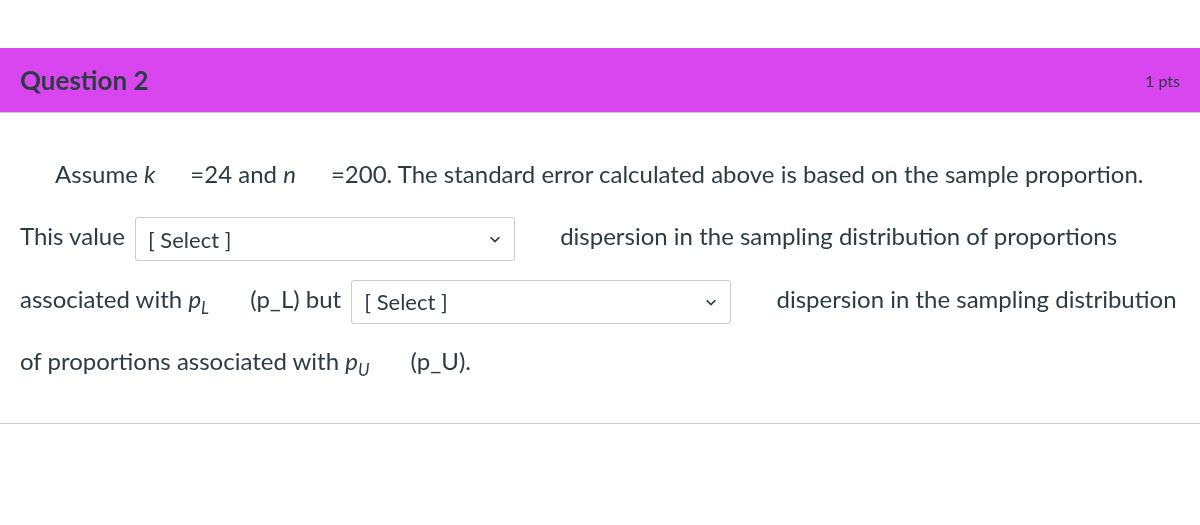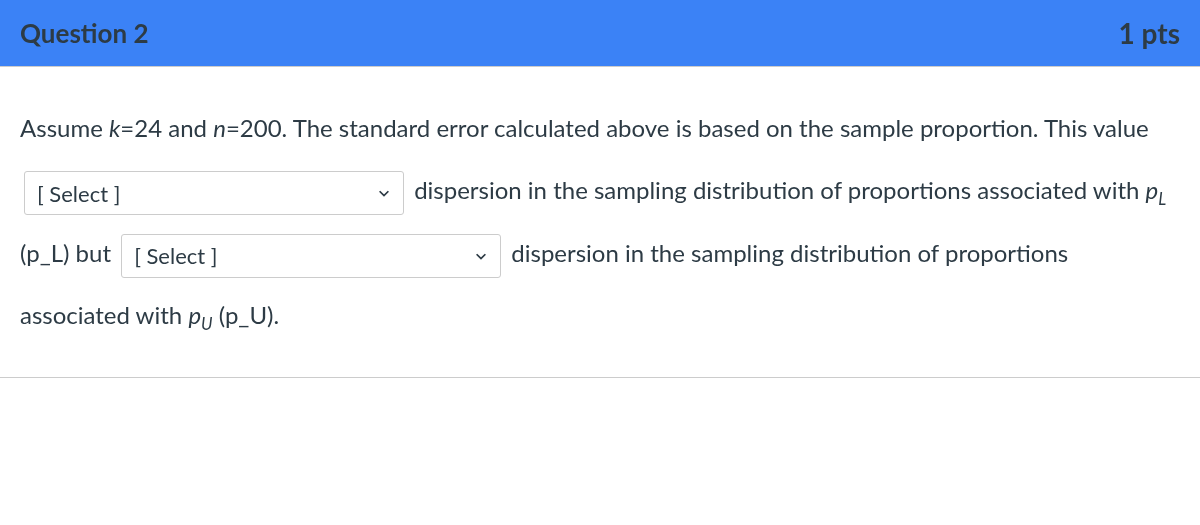--- a/index.html
+++ b/index.html
@@ -13,31 +13,32 @@
       color: #2d3b45;
       background: #fff;
       width: 1200px;
       height: 525px;
     }
     .question-header {
       display: flex;
       justify-content: space-between;
       align-items: center;
       padding: 16px 20px;
-      background: #3b82f6;
+      background: #d946ef;
       border-bottom: 1px solid #ccc;
+      margin-top: 48px;
     }
     .question-title {
       font-weight: 700;
       font-size: 26px;
       color: #2d3b45;
     }
     .question-points {
-      font-size: 28px;
-      font-weight: 700;
+      font-size: 16px;
+      font-weight: 400;
       color: #2d3b45;
     }
     .question-body {
       padding: 30px 20px;
       line-height: 2.6;
       border-bottom: 1px solid #ccc;
     }
     .select-dropdown {
       display: inline-flex;
       align-items: center;
@@ -72,20 +73,21 @@
     .italic {
       font-style: italic;
     }
     .subscript {
       font-style: italic;
       font-size: 0.7em;
       vertical-align: sub;
     }
     .text-segment {
       display: inline;
+      margin-left: 35px;
     }
   </style>
 </head>
 <body>
 
 <div class="question-header">
   <span class="question-title">Question 2</span>
   <span class="question-points">1 pts</span>
 </div>
 

